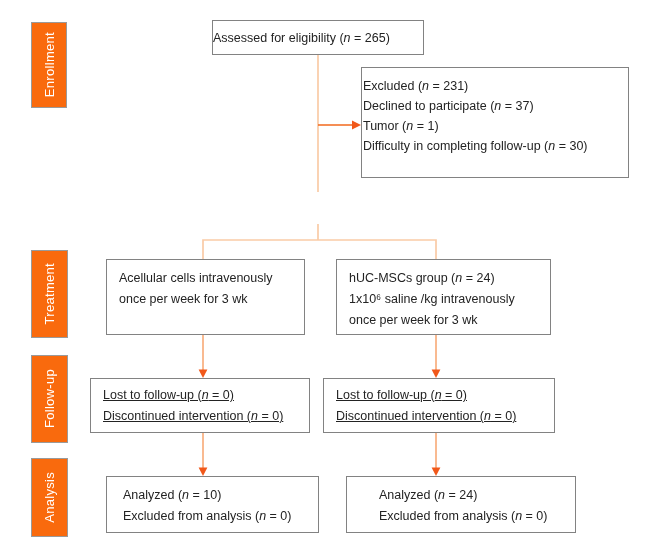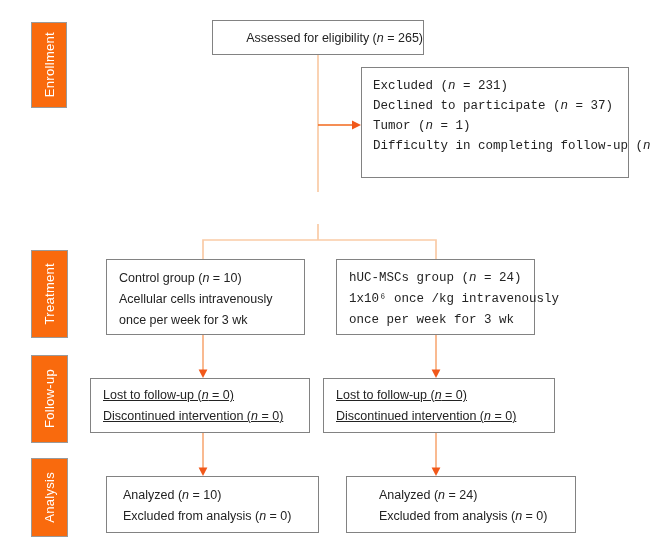--- a/index.html
+++ b/index.html
@@ -27,27 +27,27 @@
     display:flex;align-items:center;justify-content:center;box-sizing:border-box;
   }
   .stage span{
     writing-mode:vertical-rl;transform:rotate(180deg);
     color:#ffffff;font-size:13px;letter-spacing:.3px;white-space:nowrap;
   }
   .box{
     position:absolute;background:#ffffff;border:1px solid var(--box-border);
     box-sizing:border-box;font-size:12.5px;line-height:20px;
   }
-  .box.center{display:flex;align-items:center;justify-content:flex-end;padding:0;}
+  .box.center{display:flex;align-items:center;justify-content:flex-start;padding:0;}
   .box .ln{white-space:nowrap;}
   #box-excluded .ln{line-height:20px;}
   #box-control .ln,#box-huc .ln,
   #box-fu-left .ln,#box-fu-right .ln,
   #box-an-left .ln,#box-an-right .ln{line-height:21px;}
-  #box-excluded{padding:8px 0 0 11px;font-family:Liberation Mono, monospace;}
+  #box-excluded{padding:8px 0 0 1px;}
   #box-control,#box-huc{padding:8px 0 0 12px;}
   #box-fu-left,#box-fu-right{padding:6px 0 0 12px;text-decoration:underline;}
   #box-an-left,#box-an-right{padding:8px 0 0 16px;margin-left:16px;}
   .ln i{font-style:italic;}
 </style>
 </head>
 <body>
 
 <div id="canvas">
 
@@ -91,28 +91,27 @@
 
   <div class="box" id="box-excluded" style="left:361px;top:67px;width:268px;height:111px;">
       <div class="ln">Excluded (<i>n</i> = 231)</div>
       <div class="ln">Declined to participate (<i>n</i> = 37)</div>
       <div class="ln">Tumor (<i>n</i> = 1)</div>
       <div class="ln">Difficulty in completing follow-up (<i>n</i> = 30)</div>
     </div>
 
 
   <div class="box" id="box-control" style="left:106px;top:259px;width:199px;height:76px;">
-      <div class="ln">Control group (<i>n</i> = 10)</div>
       <div class="ln">Acellular cells intravenously</div>
       <div class="ln">once per week for 3 wk</div>
     </div>
 
-  <div class="box" id="box-huc" style="left:336px;top:259px;width:199px;height:76px;font-family:Liberation Mono, monospace;">
+  <div class="box" id="box-huc" style="left:336px;top:259px;width:215px;height:76px;">
       <div class="ln">hUC-MSCs group (<i>n</i> = 24)</div>
-      <div class="ln">1x10⁶ once /kg intravenously</div>
+      <div class="ln">1x10⁶ saline /kg intravenously</div>
       <div class="ln">once per week for 3 wk</div>
     </div>
 
   <div class="box" id="box-fu-left" style="left:90px;top:378px;width:220px;height:55px;">
       <div class="ln">Lost to follow-up (<i>n</i> = 0)</div>
       <div class="ln">Discontinued intervention (<i>n</i> = 0)</div>
     </div>
 
   <div class="box" id="box-fu-right" style="left:323px;top:378px;width:232px;height:55px;">
       <div class="ln">Lost to follow-up (<i>n</i> = 0)</div>

